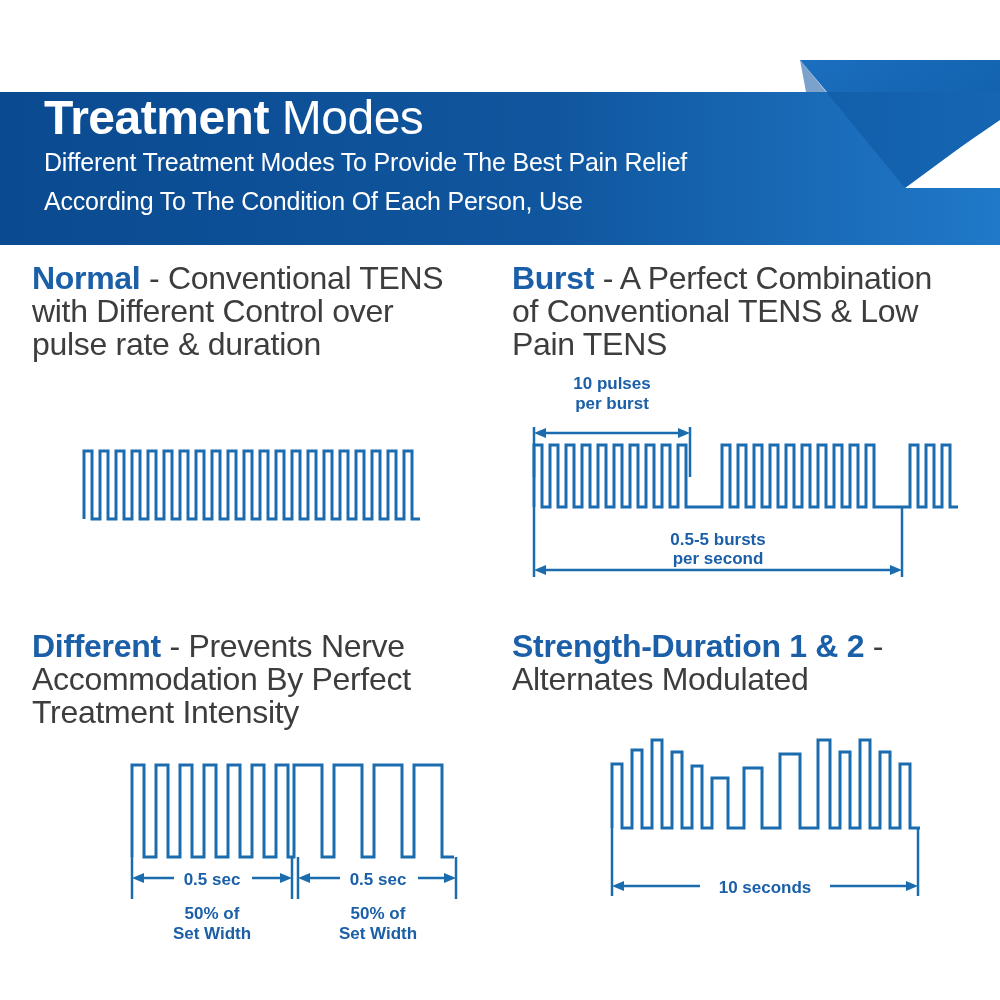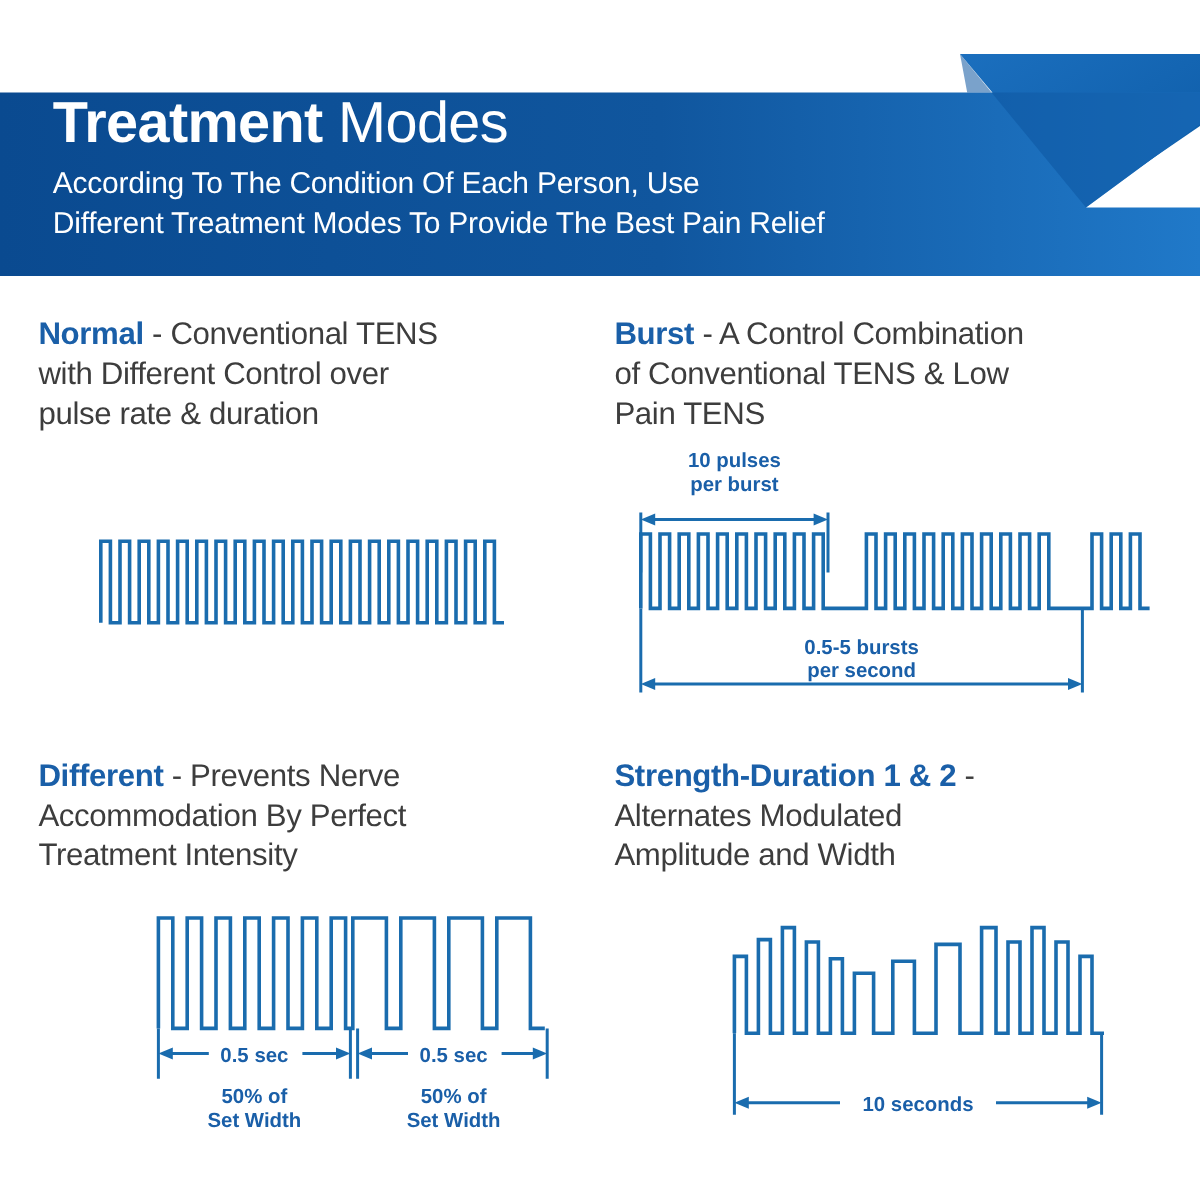--- a/index.html
+++ b/index.html
@@ -13,21 +13,21 @@
     font-family: "Liberation Sans", sans-serif;
     color: #333333;
     overflow: hidden;
     position: relative;
   }
 
   
   .banner-wrap {
     position: absolute;
     left: 0;
-    top: 45px;
+    top: 60px;
     width: 1000px;
     height: 195px;
   }
   .banner-svg { position: absolute; left: 0; top: 0; }
   .banner-text {
     position: absolute;
     left: 44px;
     top: 30px;
     width: 880px;
   }
@@ -58,21 +58,21 @@
   }
   .cell {
     position: absolute;
   }
   .cell-tl { left: 32px;  top: 12px;  width: 470px; }
   .cell-tr { left: 512px; top: 12px;  width: 478px; }
   .cell-bl { left: 32px;  top: 380px; width: 470px; }
   .cell-br { left: 512px; top: 380px; width: 478px; }
 
   .mode-head {
-    font-size: 26px;
+    font-size: 32px;
     line-height: 33px;
     color: #3d3d3d;
     letter-spacing: -0.3px;
   }
   .mode-name {
     color: #1a5fa8;
     font-weight: bold;
   }
 
   .fig { position: relative; }
@@ -105,22 +105,22 @@
     <polygon points="800,0 1000,0 1000,60 905,125" fill="url(#gradFold)"></polygon>
 
     <polygon points="0,32 1000,32 1000,58 905,128 1000,128 1000,185 0,185" fill="url(#gradBanner)"></polygon>
     <polygon points="800,0 905,128 1000,58 1000,32 806,32" fill="#0d56a0" opacity="0.55"></polygon>
   </svg>
   <div class="banner-text">
     <div class="banner-title">
       <span class="bold">Treatment</span>
       <span class="light">Modes</span>
     </div>
+    <div class="banner-sub" style="margin-top:0">Different Treatment Modes To Provide The Best Pain Relief</div>
     <div class="banner-sub">According To The Condition Of Each Person, Use</div>
-    <div class="banner-sub" style="margin-top:0">Different Treatment Modes To Provide The Best Pain Relief</div>
   </div>
 </div>
 
 <div class="grid">
 
   <div class="cell cell-tl">
     <div class="mode-head">
       <span class="mode-name">Normal</span><span> - Conventional TENS</span><br>
       <span>with Different Control over</span><br>
       <span>pulse rate &amp; duration</span>
@@ -157,21 +157,21 @@
             L340,52 L348,52 L348,120 L356,120
             L356,52 L364,52 L364,120 L372,120
             L372,52 L380,52 L380,120 L388,120"></path>
         </g>
       </svg>
     </div>
   </div>
 
   <div class="cell cell-tr">
     <div class="mode-head">
-      <span class="mode-name">Burst</span><span> - A Control Combination</span><br>
+      <span class="mode-name">Burst</span><span> - A Perfect Combination</span><br>
       <span>of Conventional TENS &amp; Low</span><br>
       <span>Pain TENS</span>
     </div>
     <div class="fig" style="margin-top:6px">
       <svg width="478" height="250" viewBox="0 0 478 250">
 
         <text class="lbl lbl-c" x="100" y="22">10 pulses</text>
         <text class="lbl lbl-c" x="100" y="42">per burst</text>
 
         <g stroke="#1a6cae" stroke-width="2.5" fill="none">
@@ -271,21 +271,20 @@
         <text class="lbl lbl-c" x="284" y="172">50% of</text>
         <text class="lbl lbl-c" x="284" y="192">Set Width</text>
       </svg>
     </div>
   </div>
 
   <div class="cell cell-br">
     <div class="mode-head">
       <span class="mode-name">Strength-Duration 1 &amp; 2</span><span> -</span><br>
       <span>Alternates Modulated</span><br>
-      <span>Amplitude and Width</span>
     </div>
     <div class="fig" style="margin-top:22px;margin-left:88px">
       <svg width="330" height="200" viewBox="0 0 330 200">
         <g fill="none" stroke="#1a6cae" stroke-width="3">
           <path d="
             M12,110 L12,46 L22,46 L22,110 L32,110
             L32,32 L42,32 L42,110 L52,110
             L52,22 L62,22 L62,110 L72,110
             L72,34 L82,34 L82,110 L92,110
             L92,48 L102,48 L102,110 L112,110

